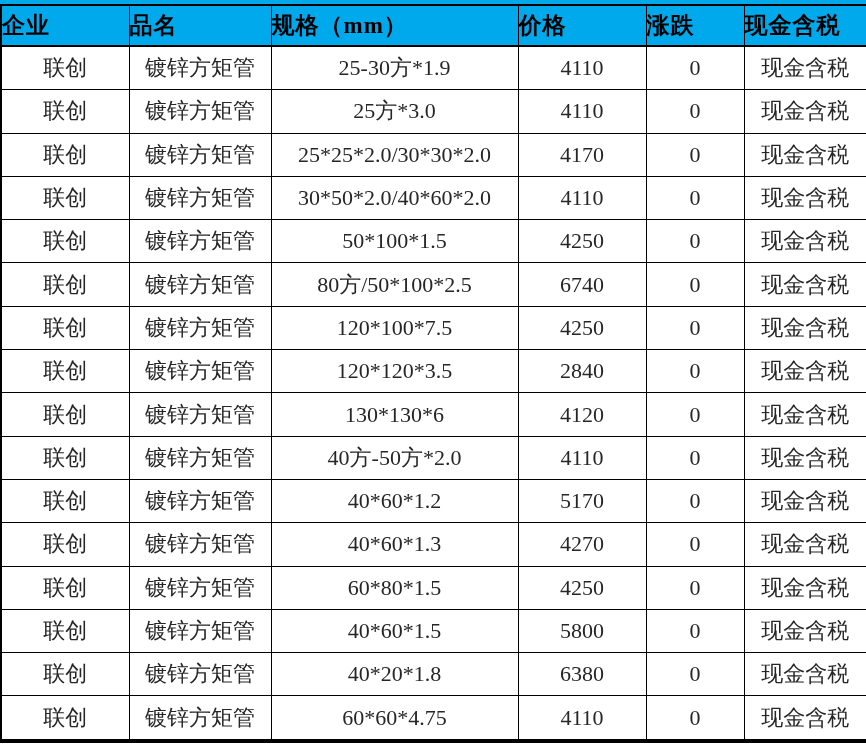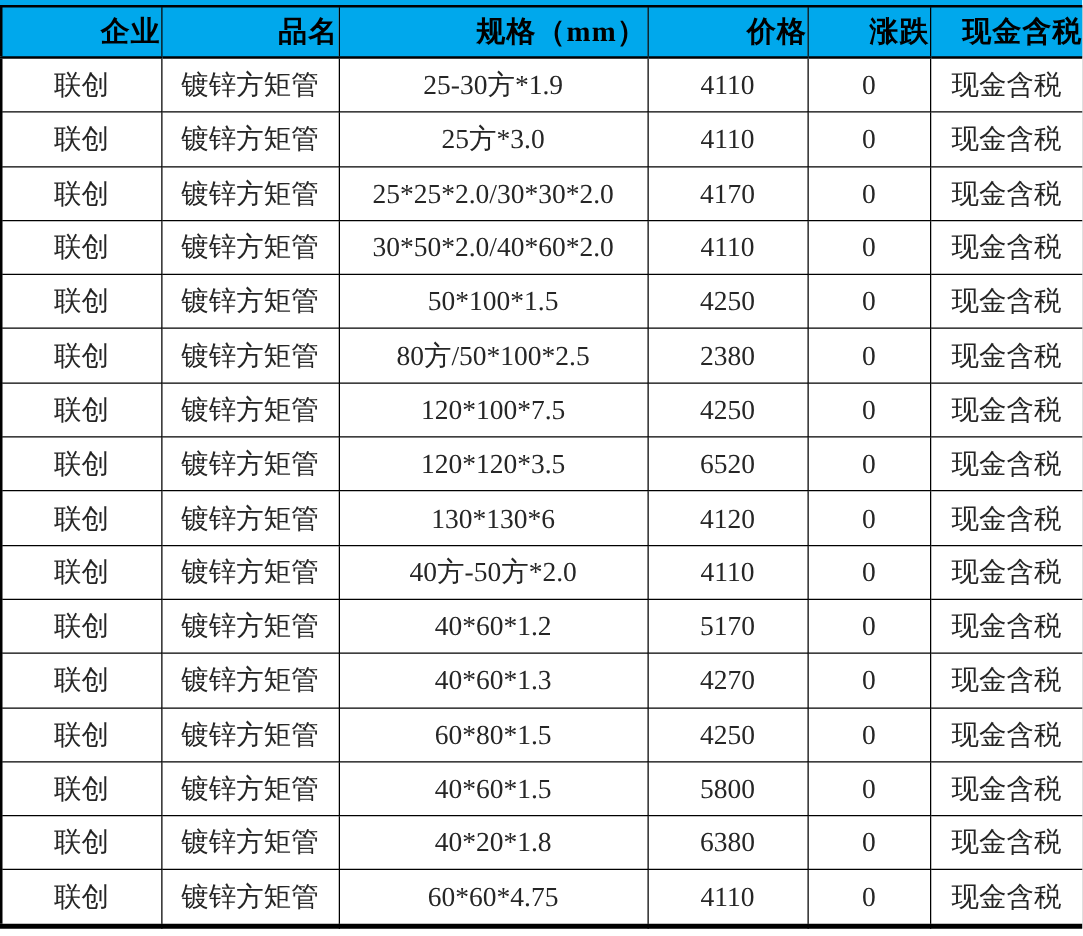--- a/index.html
+++ b/index.html
@@ -30,21 +30,21 @@
     border-bottom: 4px solid #000000;
   }
   table.price-table th {
     background: #00a8ec;
     color: #000000;
     font-weight: bold;
     font-size: 23px;
     height: 39px;
     border: 1px solid #000000;
     border-bottom: 2px solid #000000;
-    text-align: right;
+    text-align: left;
     vertical-align: middle;
     letter-spacing: 1px;
     padding: 0;
   }
   table.price-table td {
     color: #262626;
     font-size: 22px;
     height: 42.3px;
     border: 1px solid #000000;
     text-align: center;
@@ -123,37 +123,37 @@
           <td>镀锌方矩管</td>
           <td>50*100*1.5</td>
           <td>4250</td>
           <td>0</td>
           <td>现金含税</td>
         </tr>
         <tr>
           <td>联创</td>
           <td>镀锌方矩管</td>
           <td>80方/50*100*2.5</td>
-          <td>2380</td>
+          <td>6740</td>
           <td>0</td>
           <td>现金含税</td>
         </tr>
         <tr>
           <td>联创</td>
           <td>镀锌方矩管</td>
           <td>120*100*7.5</td>
           <td>4250</td>
           <td>0</td>
           <td>现金含税</td>
         </tr>
         <tr>
           <td>联创</td>
           <td>镀锌方矩管</td>
           <td>120*120*3.5</td>
-          <td>6520</td>
+          <td>2840</td>
           <td>0</td>
           <td>现金含税</td>
         </tr>
         <tr>
           <td>联创</td>
           <td>镀锌方矩管</td>
           <td>130*130*6</td>
           <td>4120</td>
           <td>0</td>
           <td>现金含税</td>

